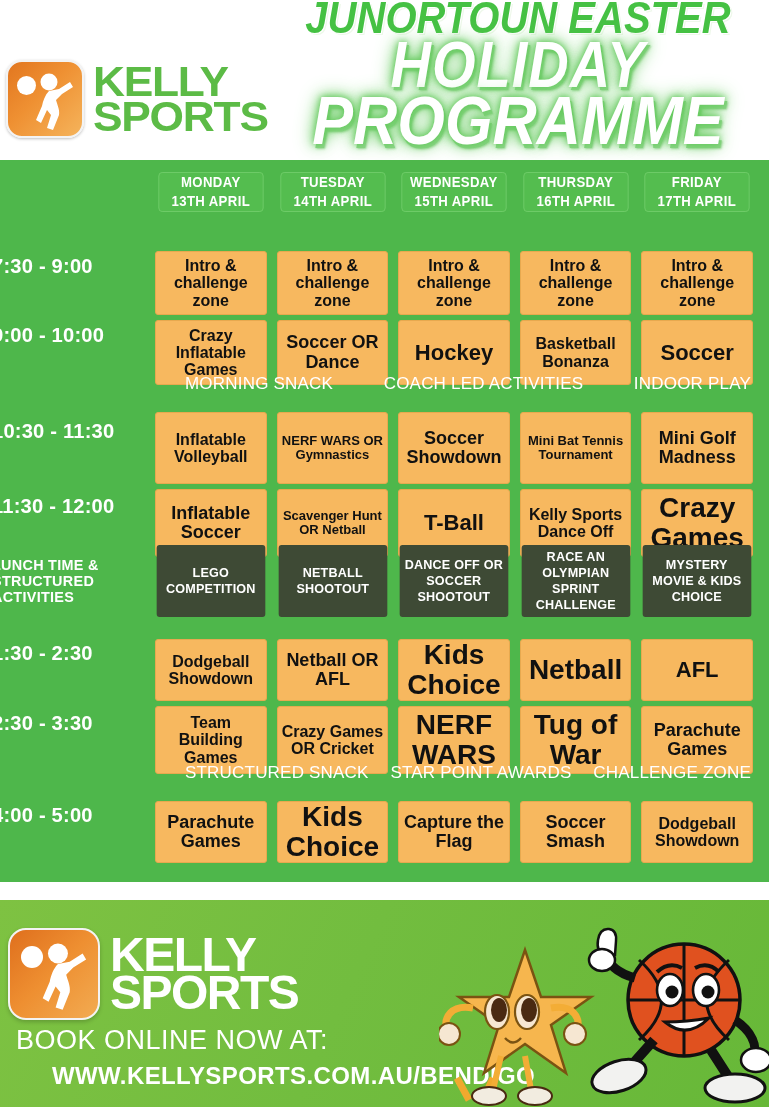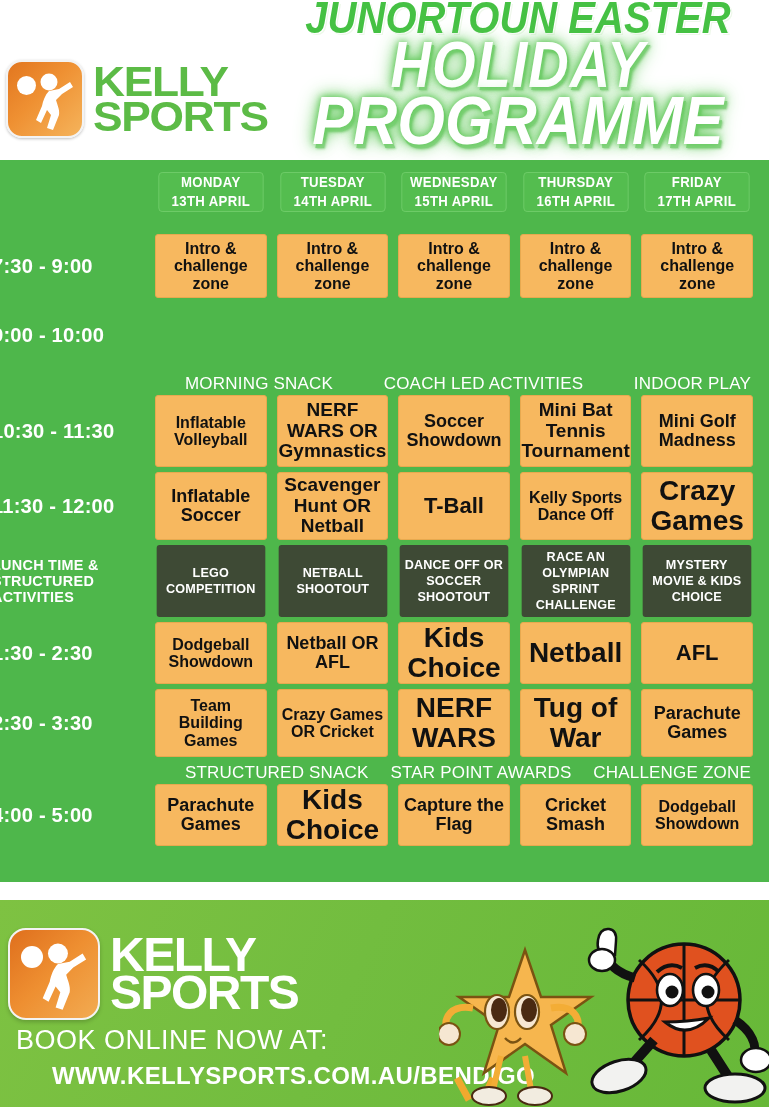--- a/index.html
+++ b/index.html
@@ -90,24 +90,25 @@
 
   .act-row { margin-bottom: 5px; }
   .act-cell {
     background: #f7b85f;
     border: 1px solid #e7a94f;
     border-radius: 3px;
     display: flex; align-items: center; justify-content: center; text-align: center;
     color: #111; font-weight: bold; line-height: 1.08;
     padding: 12px 4px; height: 100%;
     font-family: "Liberation Sans", sans-serif;
+    margin-top: 17px;
   }
   .act-cell.s18 { font-size: 18px; }
   .act-cell.s16 { font-size: 16px; }
-  .act-cell.s15 { font-size: 19px; }
+  .act-cell.s15 { font-size: 13px; }
   .act-cell.s20 { font-size: 28px; }
   .act-cell.s22 { font-size: 22px; }
 
   .dark-cell {
     background: #3e4a35;
     border-radius: 3px;
     display: flex; align-items: center; justify-content: center; text-align: center;
     color: #fff; font-weight: bold; font-size: 13px; line-height: 1.25;
     text-transform: uppercase; letter-spacing: .2px;
     padding: 3px 3px; height: 100%;
@@ -224,20 +225,37 @@
             <div class="cell">
               <div class="act-cell s16">Intro &amp; challenge zone</div>
             </div>
             <div class="cell">
               <div class="act-cell s16">Intro &amp; challenge zone</div>
             </div>
           </div>
         </div>
         <div class="row act-row" style="height: 65px;">
           <div class="timecell">9:00 - 10:00</div>
+          <div class="cells">
+            <div class="cell">
+              <div class="act-cell s16">Crazy Inflatable Games</div>
+            </div>
+            <div class="cell">
+              <div class="act-cell s18">Soccer OR Dance</div>
+            </div>
+            <div class="cell">
+              <div class="act-cell s22">Hockey</div>
+            </div>
+            <div class="cell">
+              <div class="act-cell s16">Basketball Bonanza</div>
+            </div>
+            <div class="cell">
+              <div class="act-cell s22">Soccer</div>
+            </div>
+          </div>
         </div>
         <div class="band">
           <div class="spacer"></div>
           <div class="btext">
             <span>MORNING SNACK</span>
             <span>COACH LED ACTIVITIES</span>
             <span>INDOOR PLAY</span>
           </div>
         </div>
         <div class="row act-row" style="height: 72px;">
@@ -354,21 +372,21 @@
             <div class="cell">
               <div class="act-cell s18">Parachute Games</div>
             </div>
             <div class="cell">
               <div class="act-cell s20">Kids Choice</div>
             </div>
             <div class="cell">
               <div class="act-cell s18">Capture the Flag</div>
             </div>
             <div class="cell">
-              <div class="act-cell s18">Cricket Smash</div>
+              <div class="act-cell s18">Soccer Smash</div>
             </div>
             <div class="cell">
               <div class="act-cell s16">Dodgeball Showdown</div>
             </div>
           </div>
         </div>
       </div>
   </div>
 
   <div class="footer">

